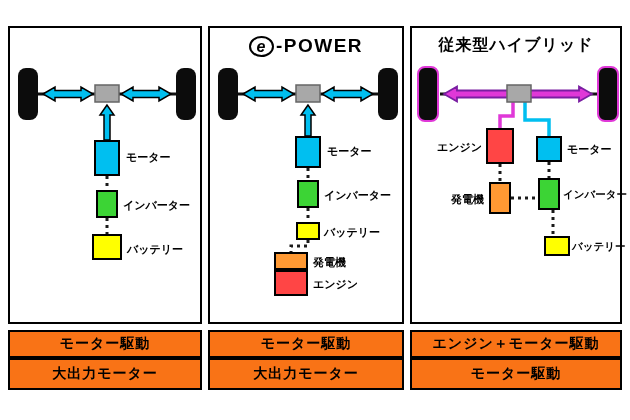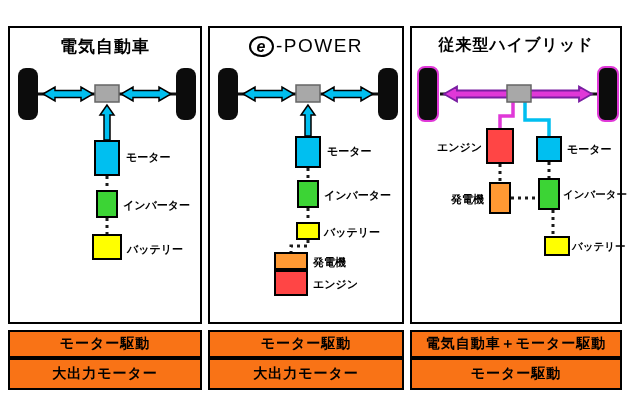--- a/index.html
+++ b/index.html
@@ -15,21 +15,21 @@
   .panel .ptitle {
     position:absolute; top:7px; left:0; right:0;
     text-align:center; font-size:17px; font-weight:bold; letter-spacing:1px;
   }
   .ep-logo { display:flex; align-items:center; justify-content:center; gap:2px; }
   .ep-e {
     display:inline-block; width:25px; height:21px; line-height:17px;
     border:2.5px solid #000; border-radius:50%;
     font-size:16px; font-weight:bold; font-style:italic; text-align:center;
   }
-  .ep-rest { font-size:19px; font-weight:normal; letter-spacing:1.5px; }
+  .ep-rest { font-size:19px; font-weight:bold; letter-spacing:1.5px; }
 
   .diagram-svg { position:absolute; left:0; top:0; }
 
   .wheel { position:absolute; width:20px; height:52px; background:#0c0c0c; border-radius:8px; }
   .wheel.magenta-rim { width:22px; height:56px; border:2.5px solid var(--magenta); }
 
   .box { position:absolute; border:2px solid #000; }
   .motor-fill    { background:var(--cyan); }
   .inverter-fill { background:var(--green); }
   .battery-fill  { background:var(--yellow); }
@@ -45,21 +45,20 @@
     display:flex; align-items:center; justify-content:center;
     font-size:14px; font-weight:bold; letter-spacing:1px;
   }
 </style>
 </head>
 <body>
 
 <div class="page">
 
   <section class="panel" style="left:8px; width:194px;">
-    <h2 class="ptitle">電気自動車</h2>
 
     <svg class="diagram-svg" width="194" height="298" viewBox="0 0 194 298">
       <line x1="28" y1="66" x2="166" y2="66" stroke="#111" stroke-width="3"></line>
       <polygon points="33,66 45,59 45,62.5 71,62.5 71,59 83,66 71,73 71,69.5 45,69.5 45,73" style="fill:var(--cyan)" stroke="#000" stroke-width="1.5"></polygon>
       <polygon points="161,66 149,59 149,62.5 123,62.5 123,59 111,66 123,73 123,69.5 149,69.5 149,73" style="fill:var(--cyan)" stroke="#000" stroke-width="1.5"></polygon>
       <rect x="85" y="57" width="24" height="17" style="fill:var(--graybox)" stroke="#666" stroke-width="1.5"></rect>
       <polygon points="97,77 90,87 94,87 94,112 100,112 100,87 104,87" style="fill:var(--cyan)" stroke="#000" stroke-width="1.5"></polygon>
       <line x1="97" y1="148" x2="97" y2="162" stroke="#1a1a1a" stroke-width="3" stroke-dasharray="3 4"></line>
       <line x1="97" y1="190" x2="97" y2="206" stroke="#1a1a1a" stroke-width="3" stroke-dasharray="3 4"></line>
     </svg>
@@ -142,19 +141,19 @@
 
     <div class="box inverter-fill" style="left:126px; top:150px; width:22px; height:32px;"></div>
     <div class="lbl small" style="left:151px; top:160px;">インバーター</div>
 
     <div class="box battery-fill" style="left:132px; top:208px; width:26px; height:20px;"></div>
     <div class="lbl small" style="left:160px; top:212px;">バッテリー</div>
   </section>
 
   <div class="cell" style="left:8px;   top:330px; width:194px; height:28px;">モーター駆動</div>
   <div class="cell" style="left:208px; top:330px; width:196px; height:28px;">モーター駆動</div>
-  <div class="cell" style="left:410px; top:330px; width:212px; height:28px;">電気自動車＋モーター駆動</div>
+  <div class="cell" style="left:410px; top:330px; width:212px; height:28px;">エンジン＋モーター駆動</div>
 
   <div class="cell" style="left:8px;   top:358px; width:194px; height:32px;">大出力モーター</div>
   <div class="cell" style="left:208px; top:358px; width:196px; height:32px;">大出力モーター</div>
   <div class="cell" style="left:410px; top:358px; width:212px; height:32px;">モーター駆動</div>
 
 </div>
 
 </body></html>

